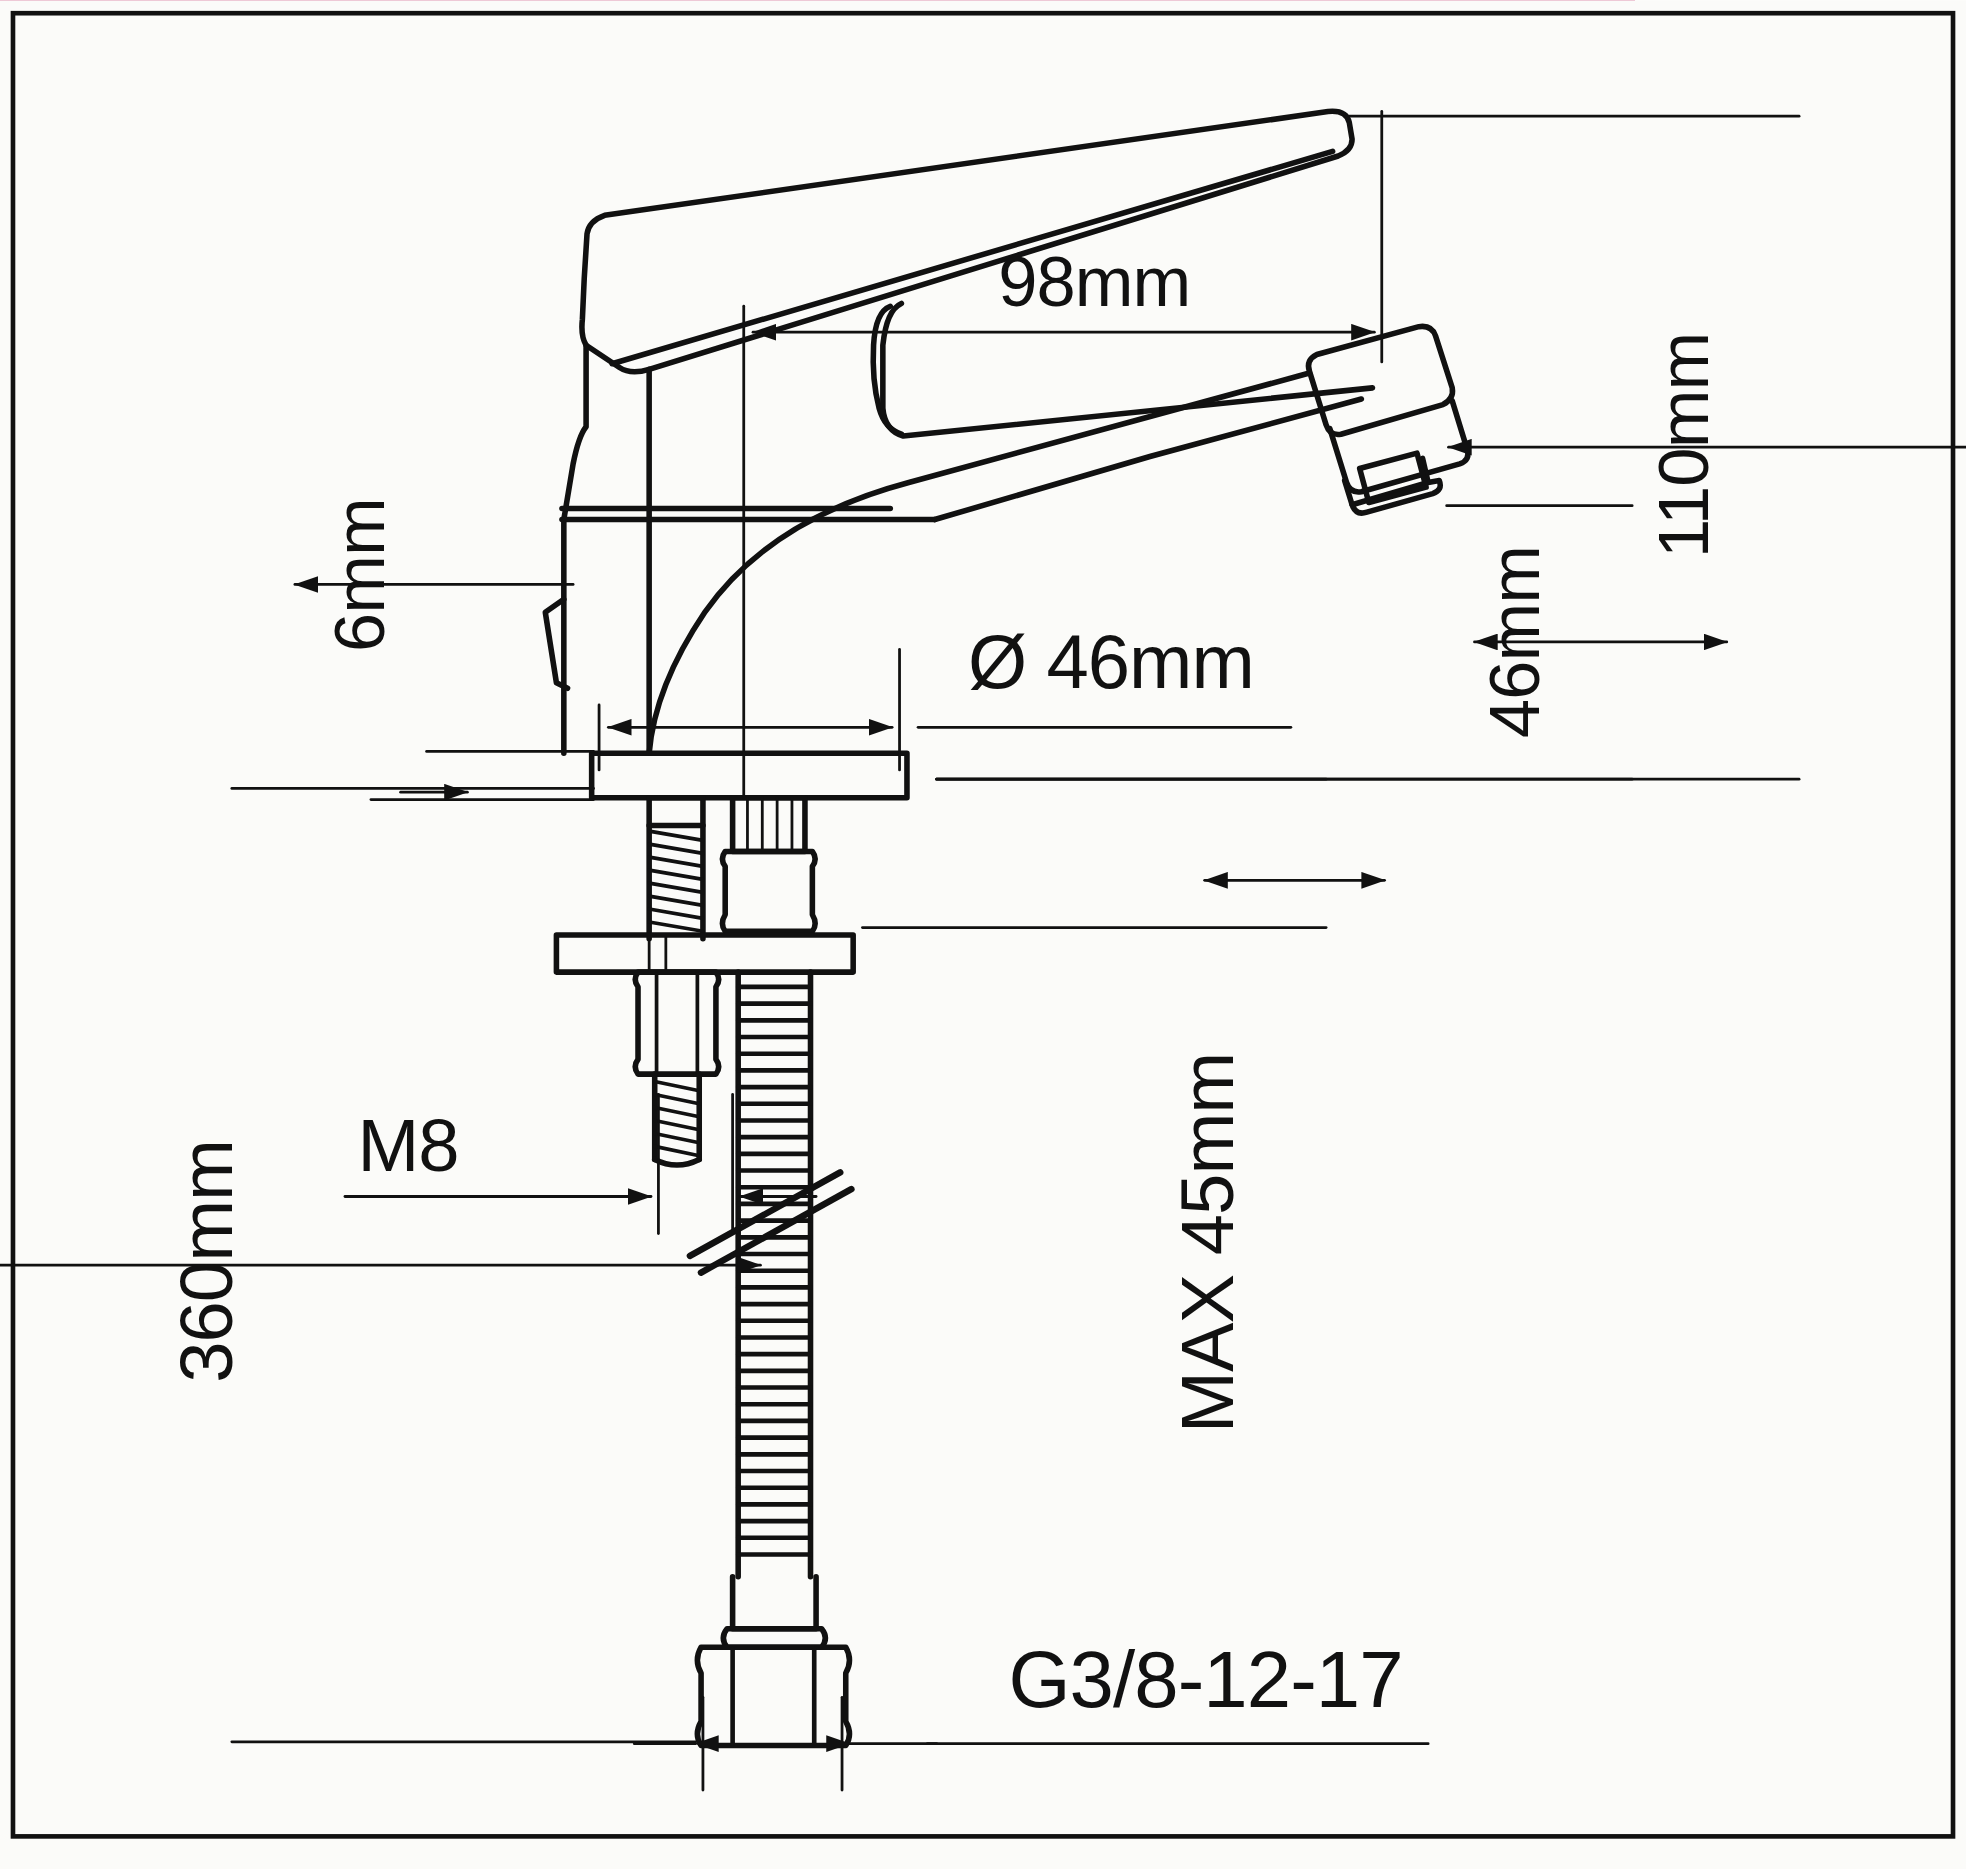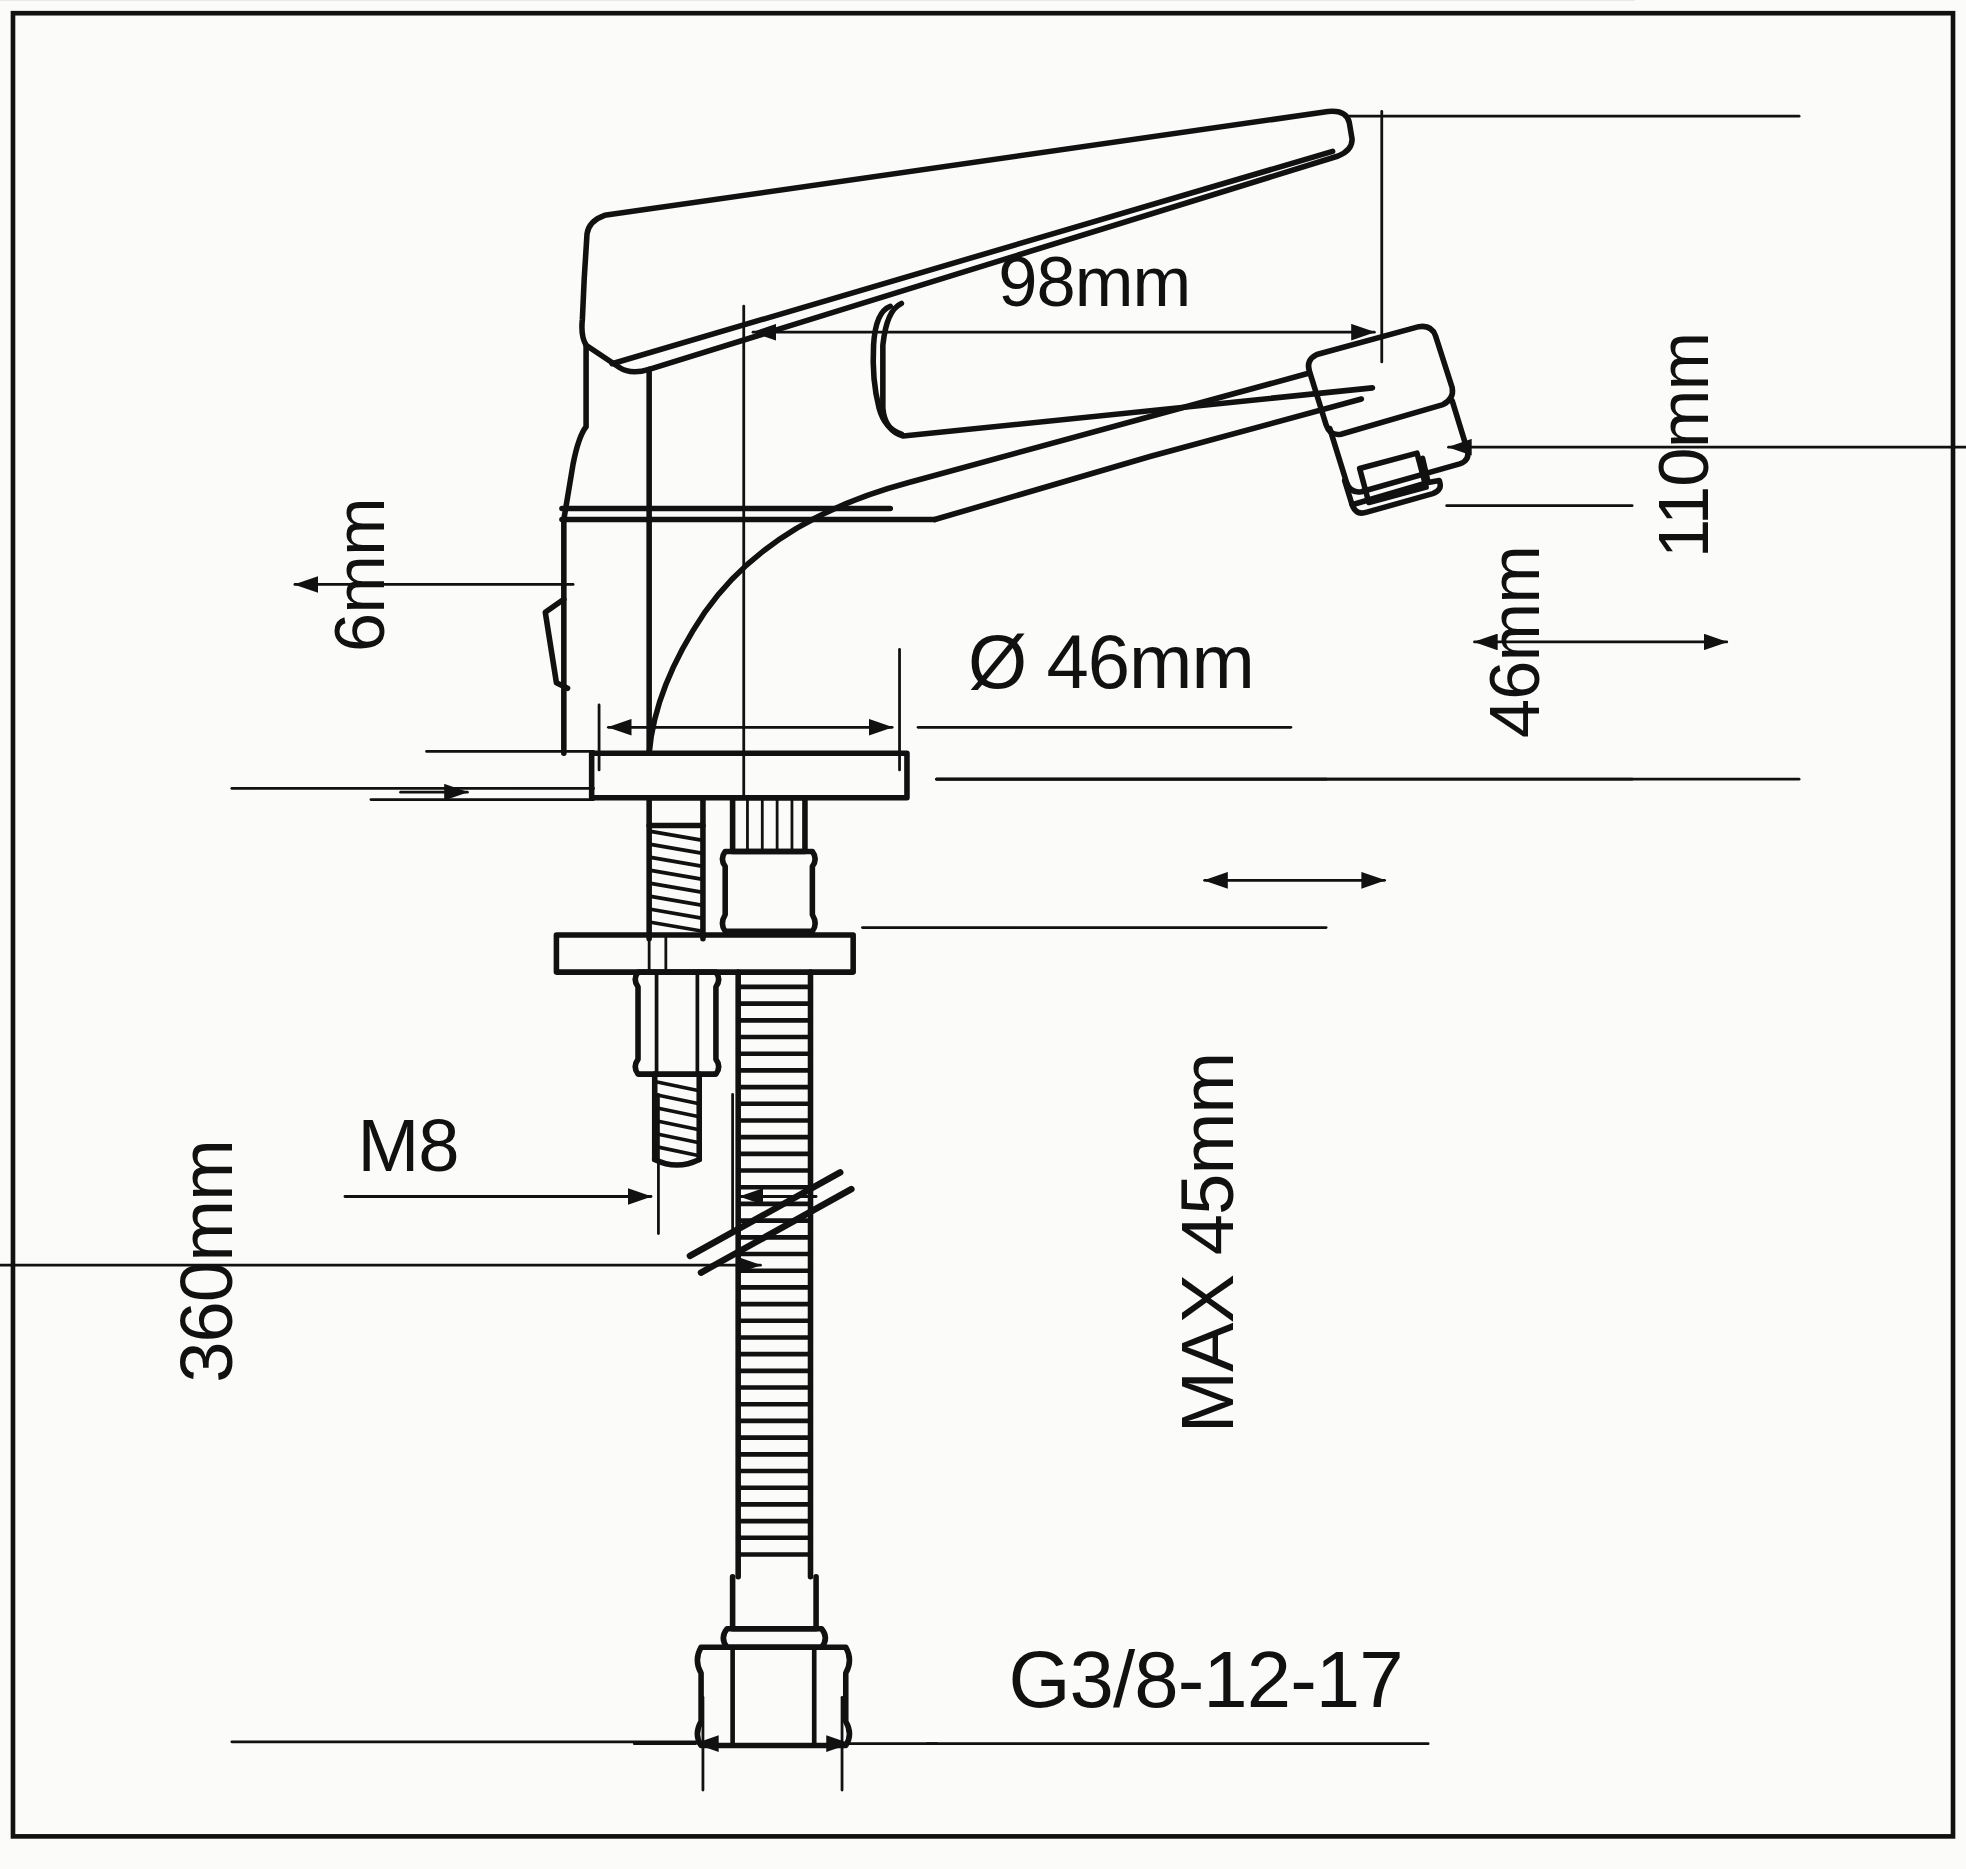--- a/index.html
+++ b/index.html
@@ -1,20 +1,20 @@
 <!DOCTYPE html>
 <html style="font-size:15px"><head>
 <meta charset="utf-8">
 <style>
   html,body{margin:0;padding:0;background:#ffffff;}
   body{
     font-family:"Liberation Sans", sans-serif;
     width:1966px;height:1870px;overflow:hidden;
   }
-  #sheet{position:relative;width:1635px;height:1870px;background:#a3a3a3;}
+  #sheet{position:relative;width:1635px;height:1870px;background:#be185d;}
   #drawing{position:absolute;left:0;top:0;width:1966px;height:1870px;}
   .dimtext{
     font-family:"Liberation Sans", sans-serif;
     font-weight:400;
     fill:#111111;
     letter-spacing:-1px;
   }
 </style>
 </head>
 <body>

